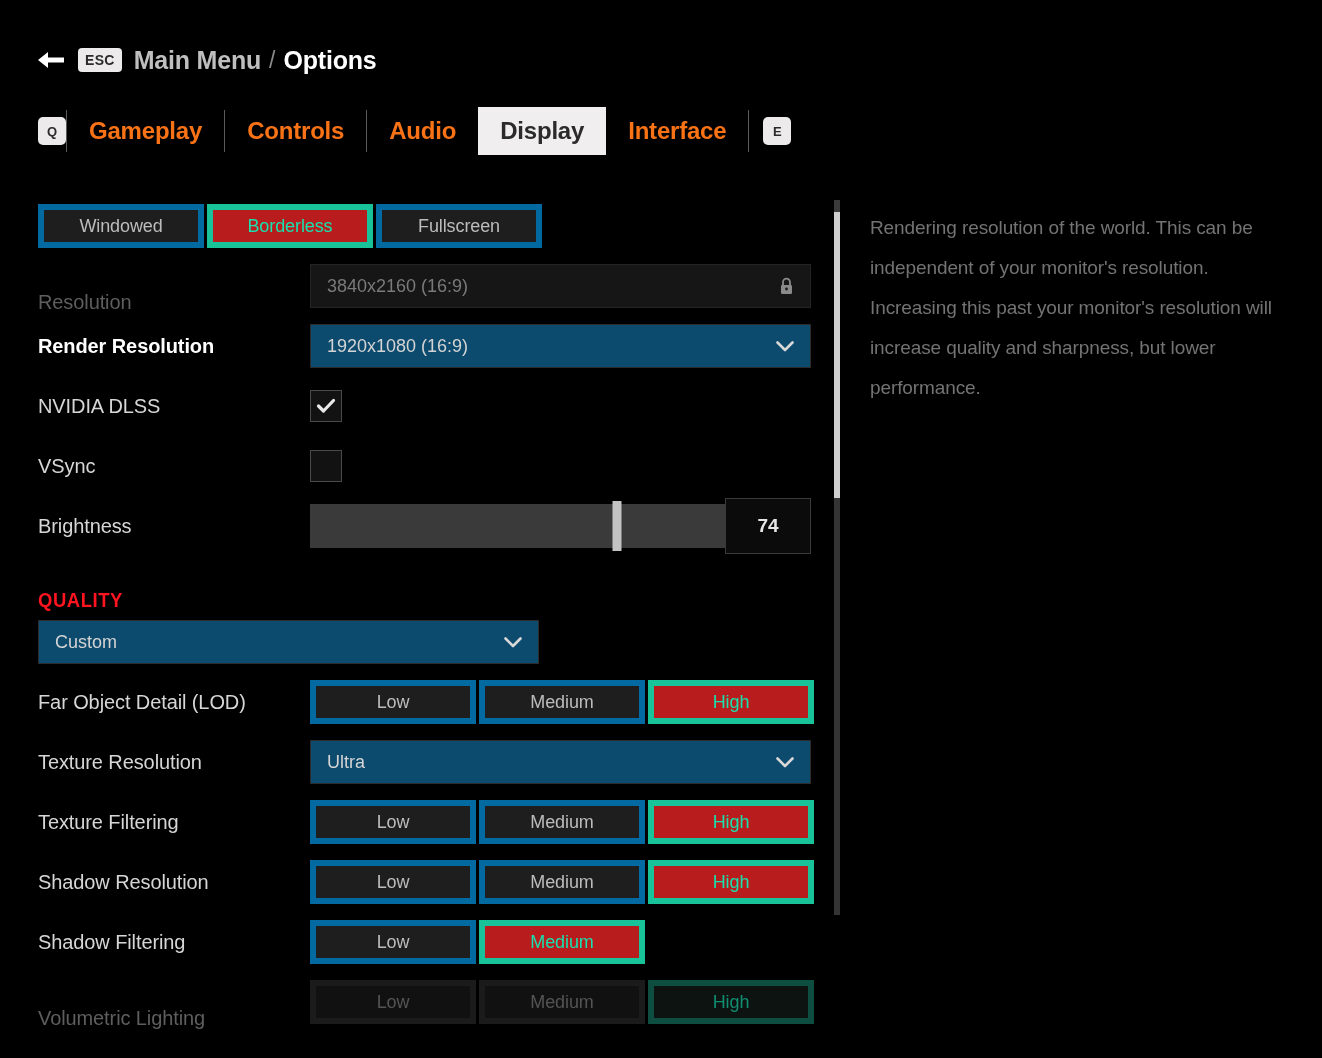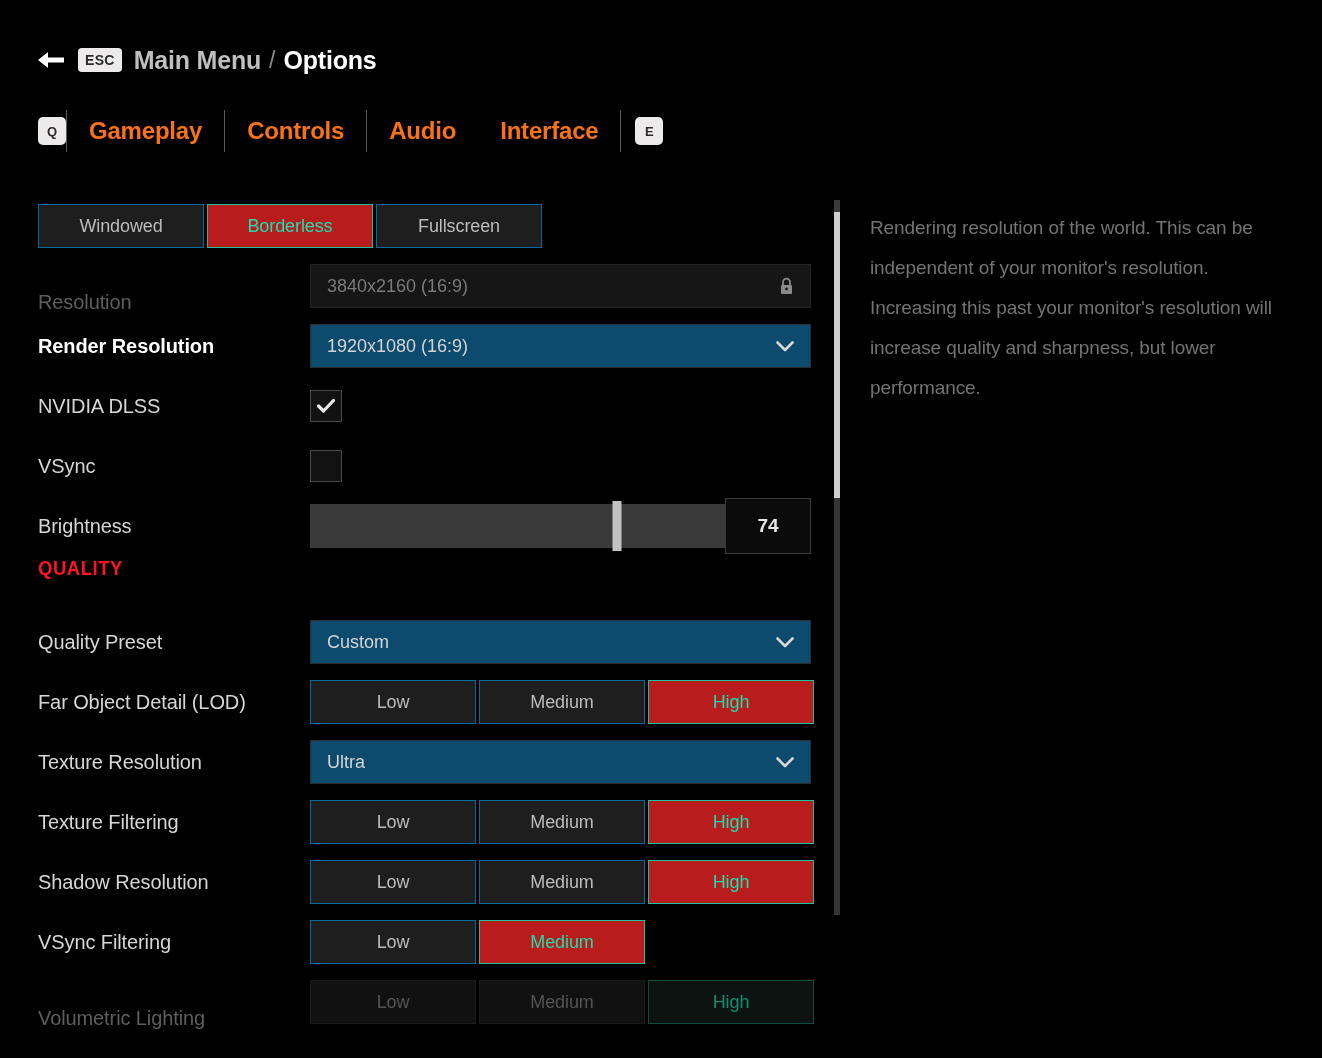--- a/index.html
+++ b/index.html
@@ -138,21 +138,21 @@
   .row.disabled .row-label { color: #5e5e5e; margin-top: 32px; }
 
   .control { flex: 1; display: flex; align-items: center; }
 
   
   .segmented { display: flex; gap: 3px; }
   .seg {
     width: 166px;
     height: 44px;
     background: #1e1e1e;
-    border: 1px solid #0369a1;
+    border: 6px solid #0369a1;
     color: #bcbcbc;
     font-size: 18px;
     display: flex;
     align-items: center;
     justify-content: center;
     letter-spacing: -0.1px;
   }
   .seg.selected {
     border-color: #18c39a;
     color: #18e0ae;
@@ -217,21 +217,21 @@
     font-size: 19px;
     font-weight: bold;
     color: #e6e6e6;
   }
 
   
   .section-head {
     padding-left: 38px;
     height: 56px;
     display: flex;
-    align-items: flex-start;
+    align-items: flex-end;
   }
   .section-title {
     color: #ff1420;
     font-size: 21px;
     font-weight: bold;
     letter-spacing: 0.6px;
     font-family: "Liberation Sans Narrow", "Liberation Sans", sans-serif;
     transform: scaleX(0.88);
     transform-origin: left center;
   }
@@ -288,20 +288,21 @@
 </div>
 
 <div class="tabbar">
   <div class="tab-key">Q</div>
   <div class="tab-divider"></div>
   <div class="tab">Gameplay</div>
   <div class="tab-divider"></div>
   <div class="tab">Controls</div>
   <div class="tab-divider"></div>
   <div class="tab">Audio</div>
+  <div class="tab active">Display</div>
   <div class="tab">Interface</div>
   <div class="tab-divider"></div>
   <div class="tab-spacer"></div>
   <div class="tab-key">E</div>
 </div>
 
 <div class="settings">
 
   <div class="row">
     <div class="control">
@@ -367,21 +368,20 @@
         <div class="slider-value">74</div>
       </div>
     </div>
   </div>
 
   <div class="section-head">
     <span class="section-title">QUALITY</span>
   </div>
 
   <div class="row">
-    <div class="row-label">Quality Preset</div>
     <div class="control">
       <div class="field">
         <span>Custom</span>
         <svg class="chev" viewBox="0 0 18 11">
           <path d="M1.5 1.5 L9 9 L16.5 1.5" fill="none" stroke="#d8d8d8" stroke-width="2.6" stroke-linecap="round" stroke-linejoin="round"></path>
         </svg>
       </div>
     </div>
   </div>
 
@@ -424,21 +424,21 @@
     <div class="control">
       <div class="segmented">
         <div class="seg">Low</div>
         <div class="seg">Medium</div>
         <div class="seg selected">High</div>
       </div>
     </div>
   </div>
 
   <div class="row">
-    <div class="row-label">VSync Filtering</div>
+    <div class="row-label">Shadow Filtering</div>
     <div class="control">
       <div class="segmented">
         <div class="seg">Low</div>
         <div class="seg selected">Medium</div>
       </div>
     </div>
   </div>
 
   <div class="row disabled">
     <div class="row-label">Volumetric Lighting</div>

